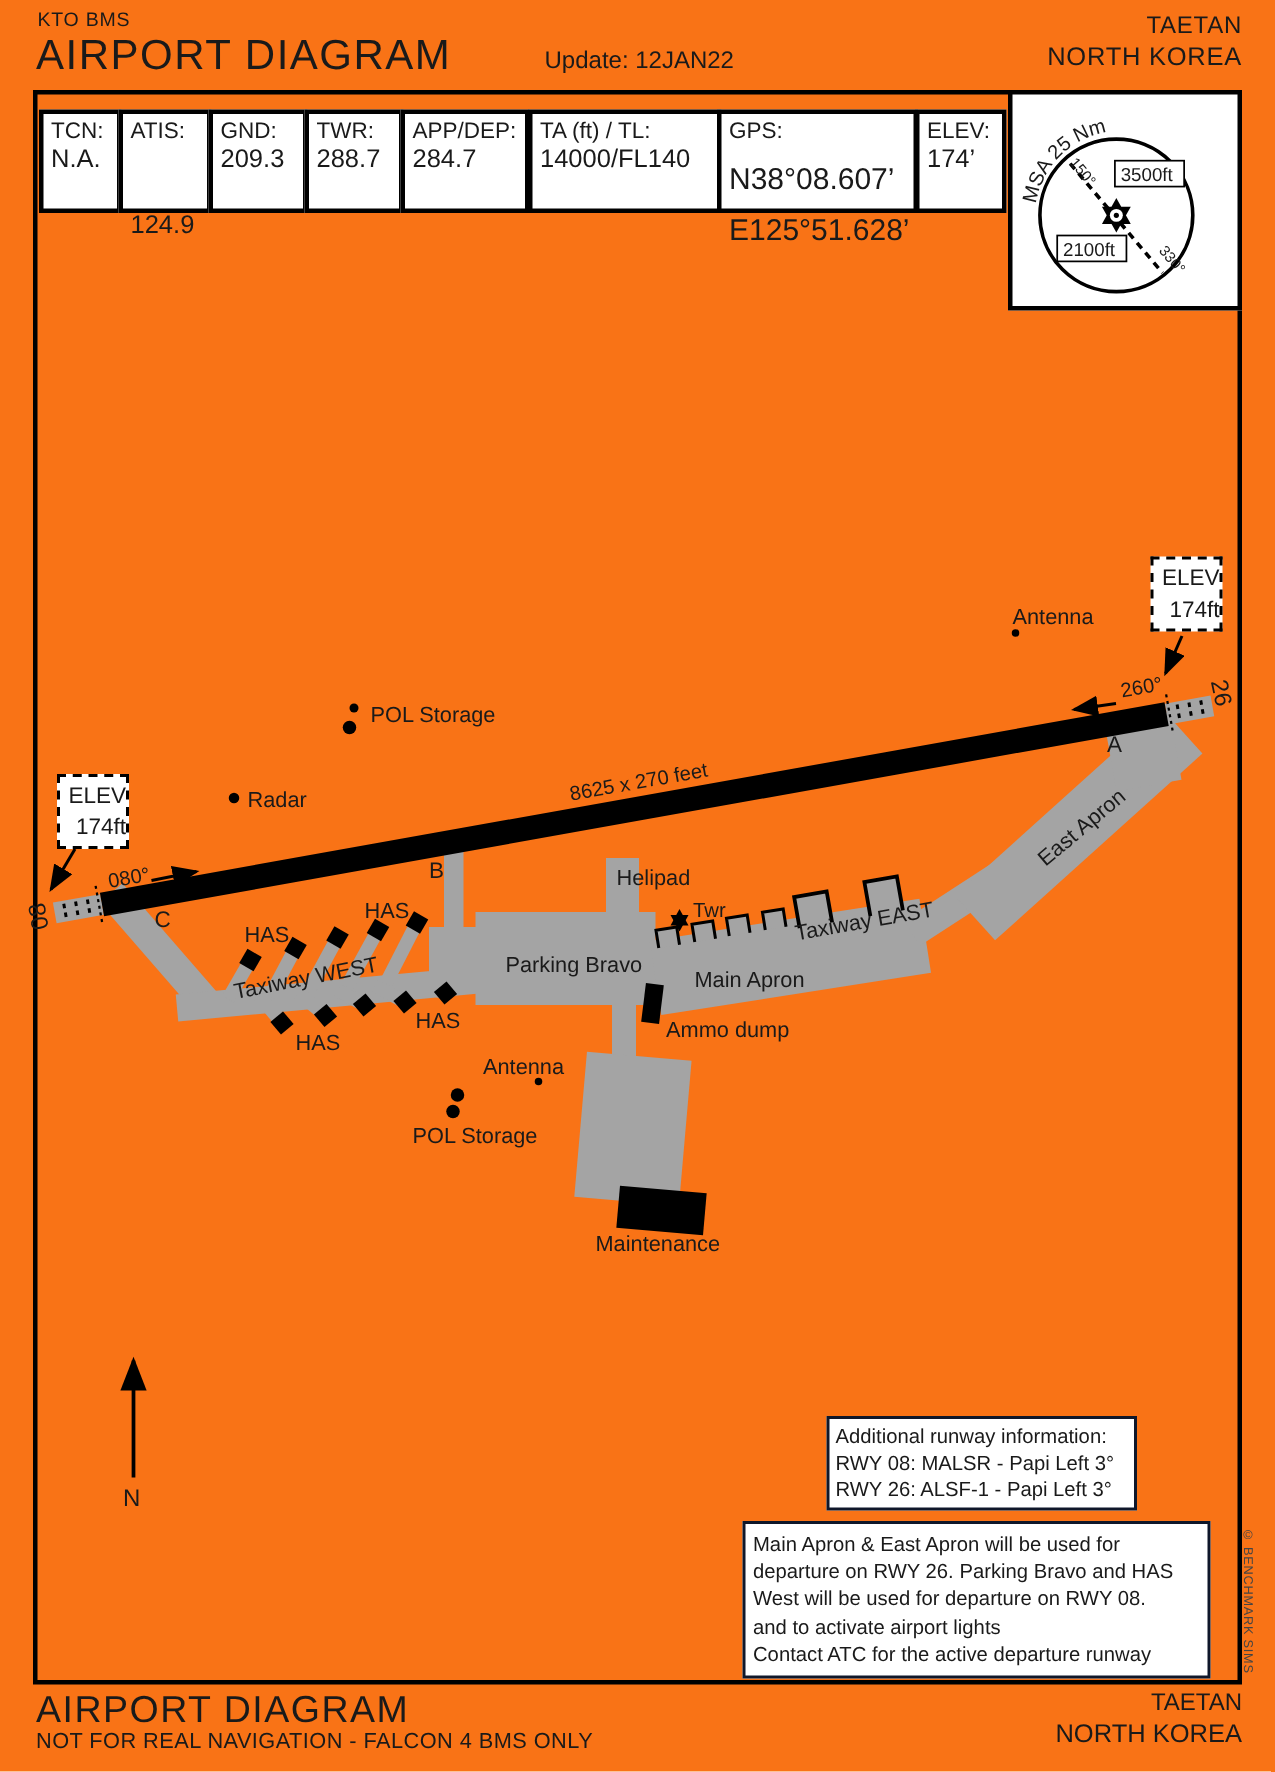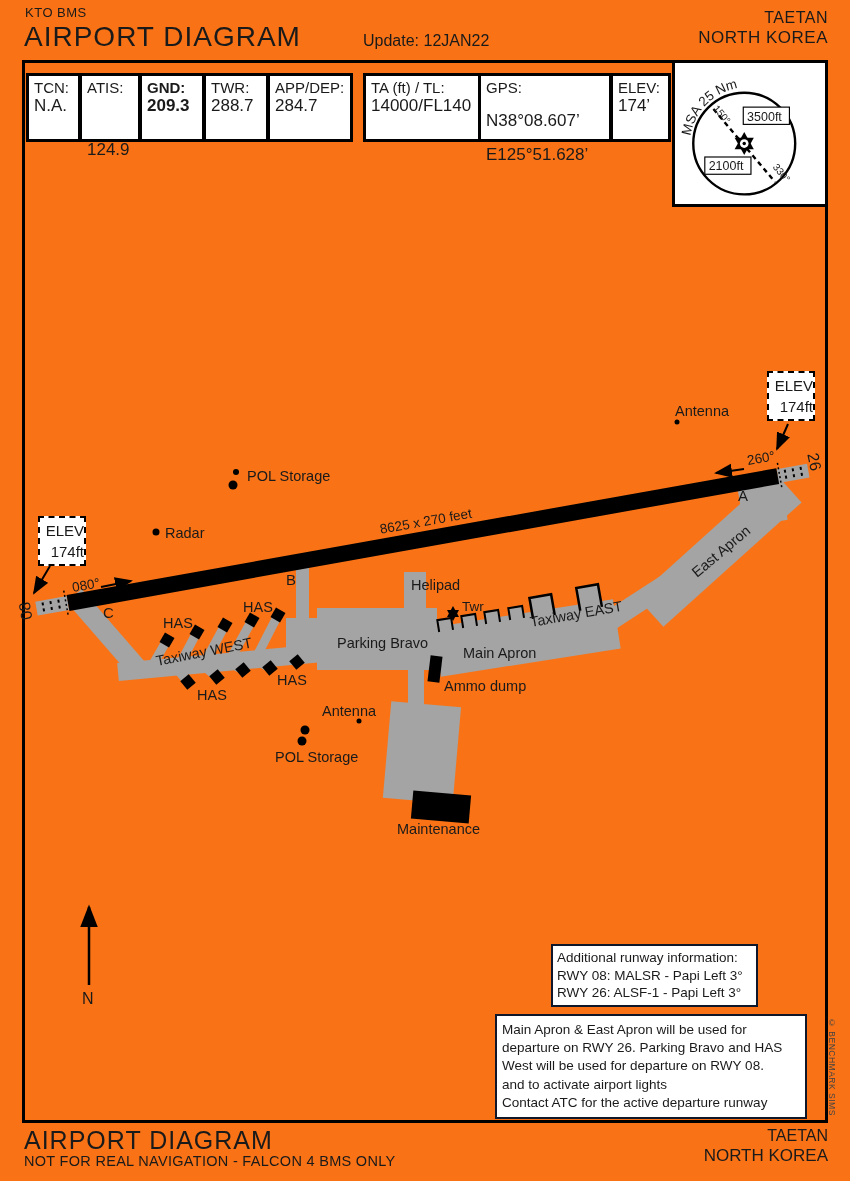--- a/index.html
+++ b/index.html
@@ -15,21 +15,21 @@
   .loc-top{right:22px;top:8px;text-align:right;line-height:20px;}
   .loc-top .city{font-size:16px;letter-spacing:.5px;}
   .loc-top .country{font-size:17px;letter-spacing:.5px;}
   
   .frame{left:22px;top:60px;width:800px;height:1057px;border:3px solid #000;}
   
   .cell{position:absolute;top:60px;height:57px;border:3px solid #000;background:#fff;
         display:flex;flex-direction:column;justify-content:flex-start;padding:3px 0 3px 5px;margin-top:13px;}
   .cell .lbl{font-size:15px;}
   .cell .val{font-size:17px;}
-  .cell .val2{font-size:17px;line-height:19px;}
+  .cell .val2{font-size:20px;line-height:19px;}
   
   .msabox{left:672px;top:60px;width:150px;height:141px;border:3px solid #000;background:#fff;}
   
   .elevbox{width:44px;height:44px;border:2px dashed #000;background:#fff;
            text-align:right;font-size:15px;line-height:21px;padding-top:2px;}
   .elevL{left:38px;top:516px;}
   .elevR{left:767px;top:371px;}
   
   .notebox{border:2px solid #0f172a;background:#fff;font-size:13.5px;}
   .note1{left:551px;top:944px;width:195px;padding:3px 4px;line-height:17.5px;}
@@ -58,33 +58,33 @@
   <div class="abs frame"></div>
 
   <div class="cell" style="left:26px;width:44px;">
     <div class="lbl">TCN:</div>
     <div class="val">N.A.</div>
   </div>
   <div class="cell" style="left:79px;width:51px;gap:44px;">
     <div class="lbl">ATIS:</div>
     <div class="val">124.9</div>
   </div>
-  <div class="cell" style="left:139px;width:55px;font-weight:bold;">
+  <div class="cell" style="left:139px;width:55px;">
     <div class="lbl">GND:</div>
     <div class="val">209.3</div>
   </div>
   <div class="cell" style="left:203px;width:55px;">
     <div class="lbl">TWR:</div>
     <div class="val">288.7</div>
   </div>
   <div class="cell" style="left:267px;width:75px;">
     <div class="lbl">APP/DEP:</div>
     <div class="val">284.7</div>
   </div>
-  <div class="cell" style="left:363px;width:118px;">
+  <div class="cell" style="left:352px;width:118px;">
     <div class="lbl">TA (ft) / TL:</div>
     <div class="val">14000/FL140</div>
   </div>
   <div class="cell" style="left:478px;width:123px;gap:15px;">
     <div class="lbl">GPS:</div>
     <div class="val2">N38°08.607’</div>
     <div class="val2">E125°51.628’</div>
   </div>
   <div class="cell" style="left:610px;width:50px;">
     <div class="lbl">ELEV:</div>

